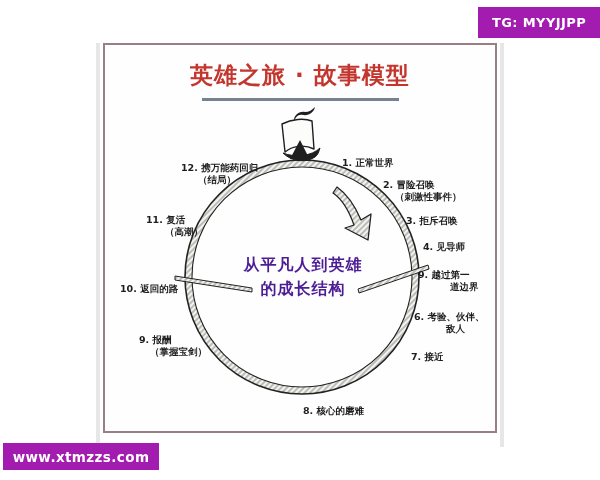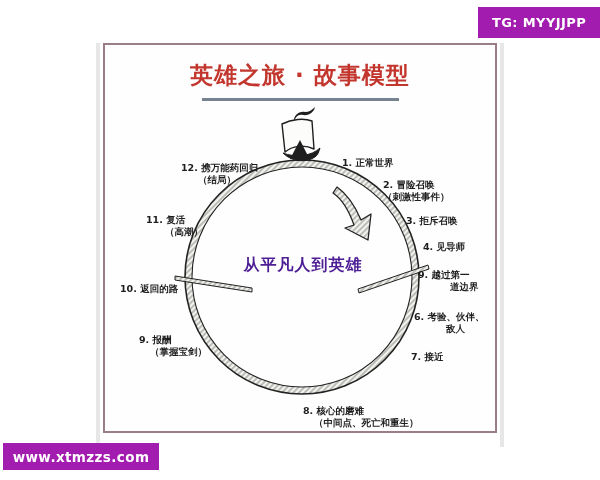--- a/index.html
+++ b/index.html
@@ -76,29 +76,30 @@
     <path d="M300,140 L309,158 L290,159 Z" fill="#1e1e1e"></path>
     <path d="M283,153 C292,162 306,163 315,157 C318,155 319,151 320,148 C312,156 295,158 283,153 Z" fill="#1e1e1e" stroke="#1e1e1e" stroke-width="1"></path>
   </g>
 </svg>
 
 <div class="abs title">英雄之旅 · 故事模型</div>
 <div class="abs title-underline"></div>
 
 <div class="abs center-text">
   <div>从平凡人到英雄</div>
+  <div>的成长结构</div>
 </div>
 
 <div class="abs stage" style="left:342px;top:157px;">
   <div>1.  正常世界</div>
 
 </div>
 <div class="abs stage" style="left:383px;top:179px;">
   <div>2.  冒险召唤</div>
-  <div class="s-sub" style="padding-left:0;">（刺激性事件）</div>
+  <div class="s-sub" style="padding-left:12px;">（刺激性事件）</div>
 </div>
 <div class="abs stage" style="left:406px;top:215px;">
   <div>3.  拒斥召唤</div>
 
 </div>
 <div class="abs stage" style="left:423px;top:241px;">
   <div>4.  见导师</div>
 
 </div>
 <div class="abs stage" style="left:418px;top:269px;">
@@ -108,21 +109,20 @@
 <div class="abs stage" style="left:414px;top:311px;">
   <div>6.  考验、伙伴、</div>
   <div class="s-sub">敌人</div>
 </div>
 <div class="abs stage" style="left:411px;top:351px;">
   <div>7.  接近</div>
 
 </div>
 <div class="abs stage" style="left:303px;top:405px;">
   <div>8.  核心的磨难</div>
-  <div class="s-sub" style="padding-left:11px;">（中间点、死亡和重生）</div>
 </div>
 <div class="abs stage" style="left:139px;top:334px;">
   <div>9.  报酬</div>
   <div class="s-sub" style="padding-left:11px;">（掌握宝剑）</div>
 </div>
 <div class="abs stage" style="left:120px;top:283px;">
   <div>10.  返回的路</div>
 
 </div>
 <div class="abs stage" style="left:146px;top:214px;">

